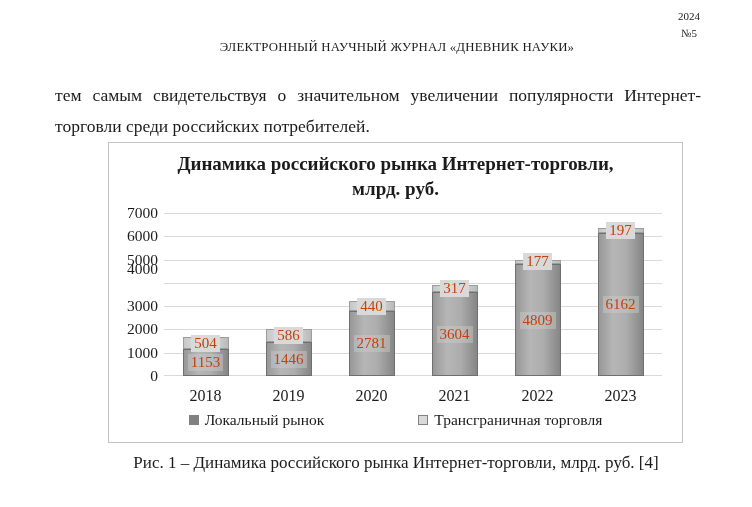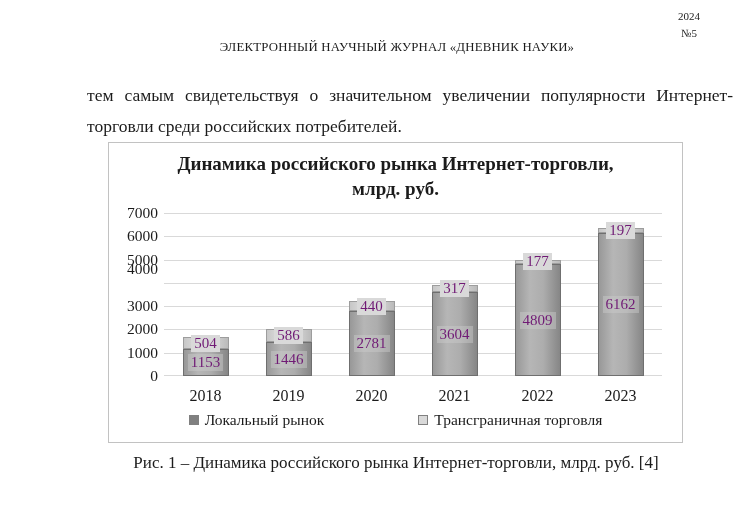--- a/index.html
+++ b/index.html
@@ -16,21 +16,21 @@
     position: absolute; top: 8px; right: 52px;
     text-align: center; font-size: 11px; line-height: 17px;
   }
   .journal-header {
     position: absolute; top: 40px; left: 42px; width: 710px;
     text-align: center; font-size: 12.8px; letter-spacing: 0.2px;
     white-space: nowrap;
   }
   .paragraph {
     position: absolute; top: 80px; left: 55px; width: 646px;
-    font-size: 17.5px; line-height: 31px; margin-left: 32px;
+    font-size: 17.5px; line-height: 31px;
   }
   .paragraph .l1 { text-align: justify; text-align-last: justify; white-space: normal; }
   .paragraph .l2 { text-align: left; }
 
   .chart-frame {
     position: absolute; left: 108px; top: 142px;
     width: 573px; height: 299px;
     border: 1px solid #c2c2c2; background: #ffffff;
   }
   .chart-title {
@@ -56,21 +56,21 @@
     background: linear-gradient(90deg, #989898 0%, #b6b6b6 32%, #adadad 62%, #868686 100%);
     border: 1px solid #6f6f6f;
   }
   .seg.s1 {
     background: linear-gradient(90deg, #c7c7c7 0%, #e0e0e0 35%, #d8d8d8 65%, #bababa 100%);
     border: 1px solid #9d9d9d;
   }
   .dlabel {
     position: absolute; left: 0; width: 100%;
     text-align: center; font-size: 15px; line-height: 17px;
-    color: #701a75; z-index: 3;
+    color: #c2410c; z-index: 3;
   }
   .dlabel .pill { display: inline-block; padding: 0 3px; }
   .dlabel.ds0 .pill { background: rgba(205,205,205,0.45); }
   .dlabel.ds1 .pill { background: #d9d9d9; }
   .xlabel {
     position: absolute; top: 174px; width: 82px;
     text-align: center; font-size: 16px;
   }
   .legend {
     position: absolute; top: 268px; left: 0; width: 100%;

